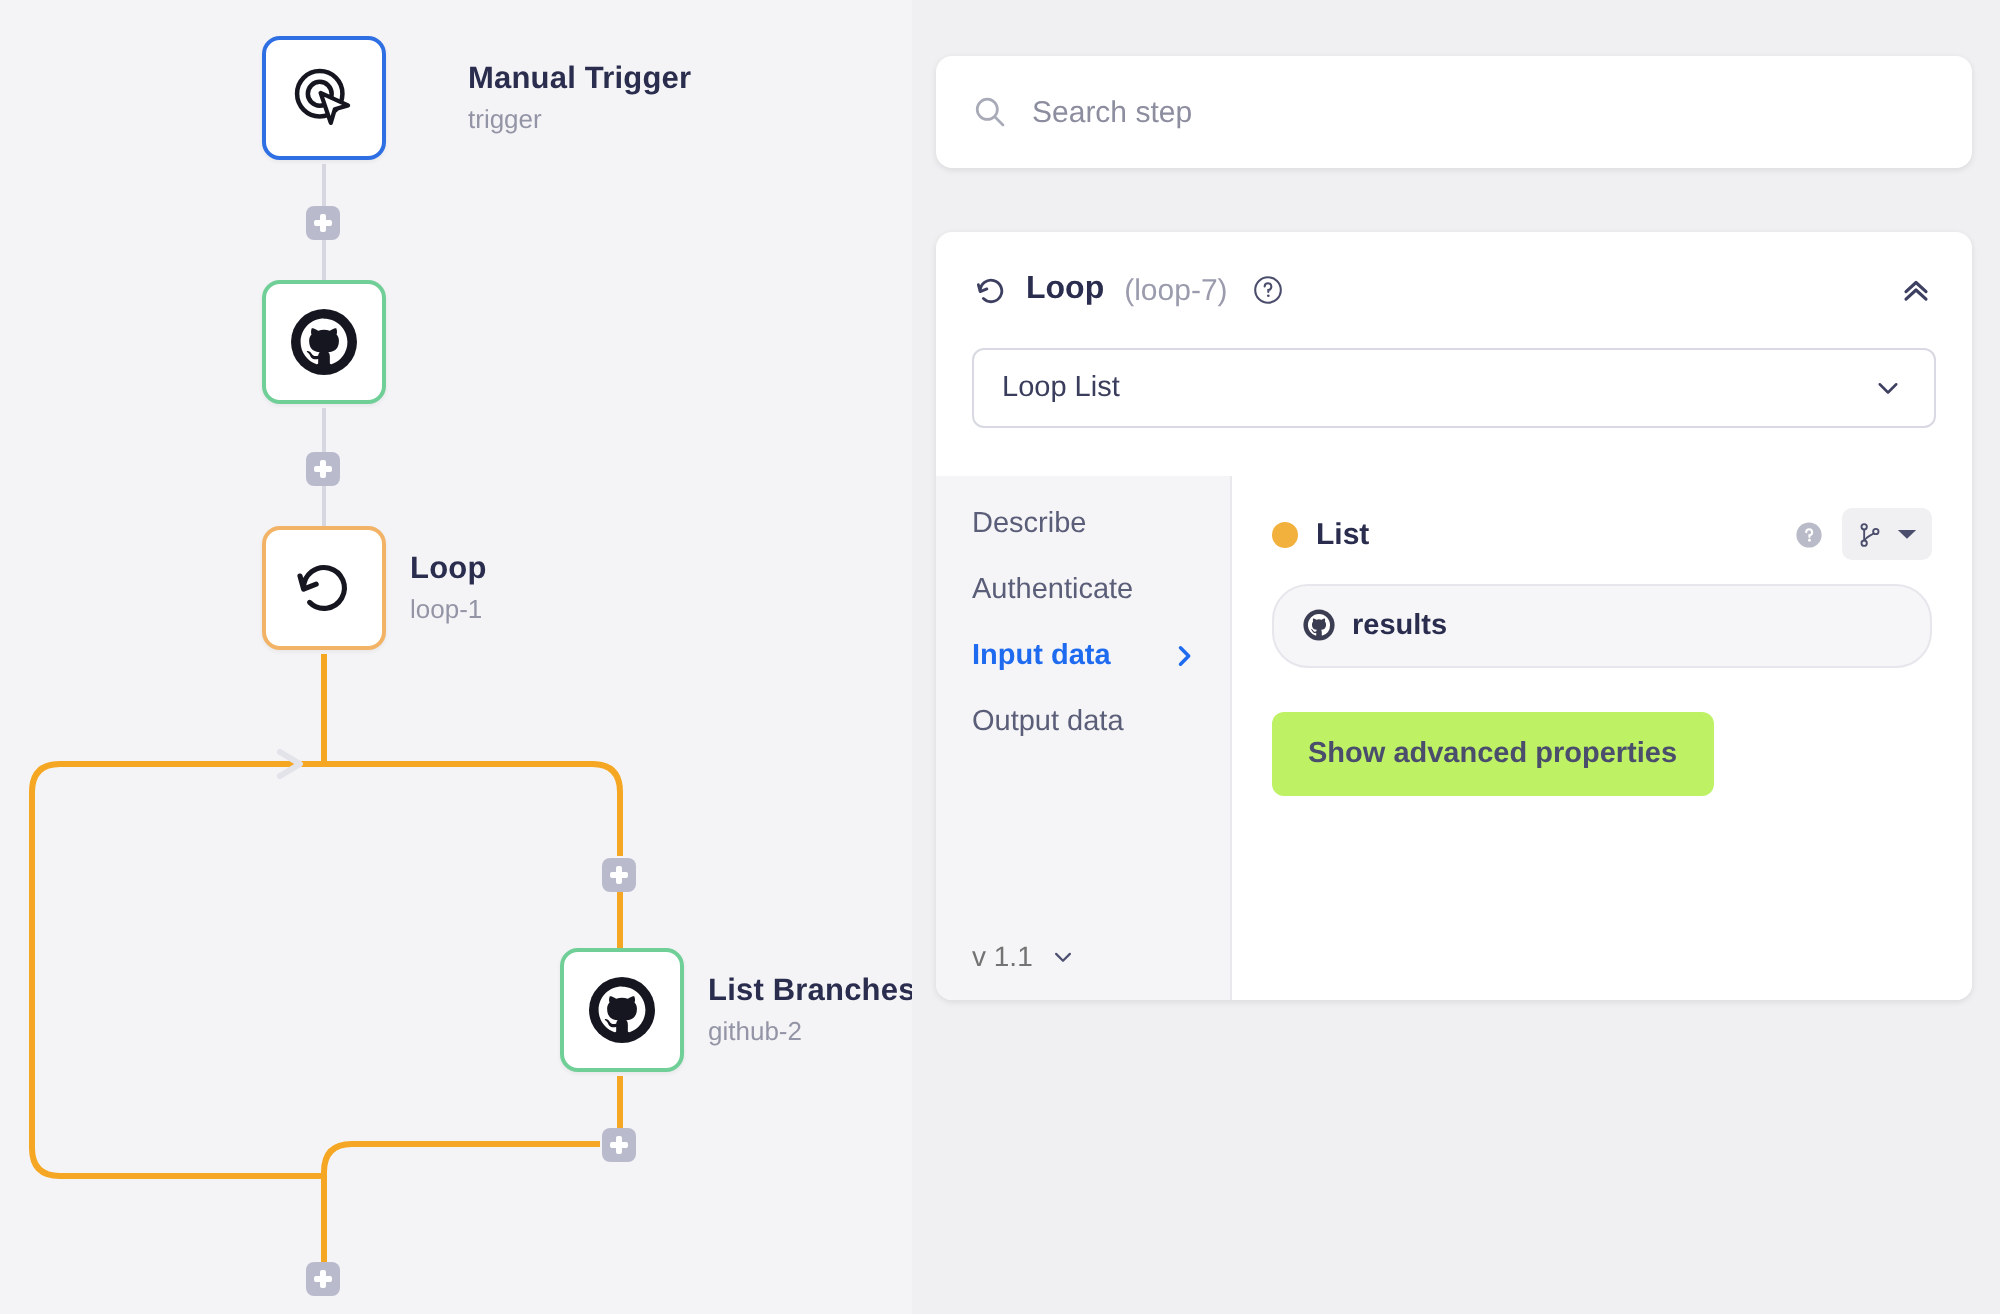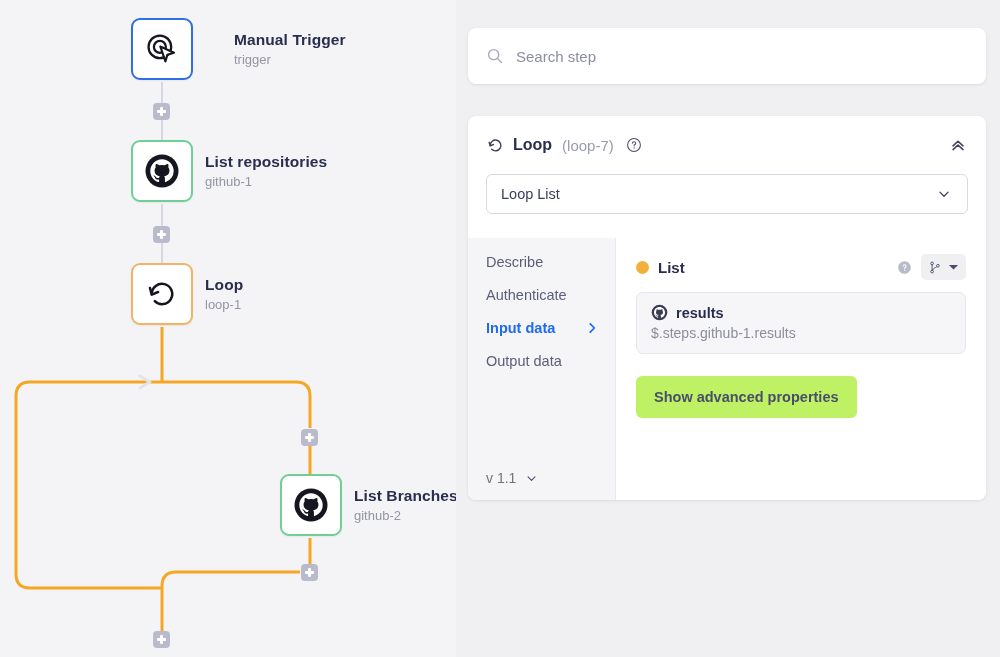--- a/index.html
+++ b/index.html
@@ -244,21 +244,21 @@
     padding: 0 7px;
     display: flex;
     align-items: center;
     gap: 6px;
     cursor: pointer;
   }
 
   .value-box {
     background: #f6f6f8;
     border: 1px solid #e6e6ec;
-    border-radius: 7px;
+    border-radius: 18px;
     padding: 11px 8px 12px 14px;
     box-sizing: border-box;
     cursor: pointer;
   }
   .value-title {
     display: flex;
     align-items: center;
     gap: 8px;
     font-size: 14.5px;
     font-weight: 700;
@@ -322,24 +322,20 @@
       <div class="node-sub">trigger</div>
     </div>
   </div>
 
   <div class="node" style="left:131px; top:140px;">
     <div class="node-box green">
       <svg width="36" height="36" viewBox="0 0 24 24">
         <circle cx="12" cy="12" r="11" fill="#15161f"></circle>
         <path fill="#ffffff" d="M12 4.2c-4.3 0-7.8 3.5-7.8 7.8 0 3.45 2.23 6.37 5.33 7.4.39.07.53-.17.53-.38v-1.33c-2.17.47-2.63-1.05-2.63-1.05-.35-.9-.87-1.14-.87-1.14-.71-.48.05-.47.05-.47.79.06 1.2.81 1.2.81.7 1.2 1.83.85 2.28.65.07-.51.27-.85.5-1.05-1.73-.2-3.55-.87-3.55-3.86 0-.85.3-1.55.8-2.1-.08-.2-.35-.99.08-2.07 0 0 .65-.21 2.14.8a7.4 7.4 0 0 1 3.9 0c1.49-1.01 2.14-.8 2.14-.8.43 1.08.16 1.87.08 2.07.5.55.8 1.25.8 2.1 0 3-1.82 3.66-3.56 3.85.28.24.53.72.53 1.45v2.15c0 .21.14.46.54.38a7.81 7.81 0 0 0 5.32-7.4c0-4.3-3.5-7.8-7.8-7.8z"></path>
       </svg>
-    </div>
-    <div class="node-labels">
-      <div class="node-title">List repositories</div>
-      <div class="node-sub">github-1</div>
     </div>
   </div>
 
   <div class="node" style="left:131px; top:263px;">
     <div class="node-box amber">
       <svg width="36" height="36" viewBox="0 0 24 24">
         <path d="M5.2,12a6.8,6.8 0 1 1 2.0,4.8" fill="none" stroke="#15161f" stroke-width="1.7" stroke-linecap="round"></path>
         <path d="M4.0,8.0 L5.2,12.4 L9.4,10.7" fill="none" stroke="#15161f" stroke-width="1.7" stroke-linecap="round" stroke-linejoin="round"></path>
       </svg>
     </div>
@@ -462,20 +458,19 @@
         </div>
 
         <div class="value-box">
           <div class="value-title">
             <svg width="17" height="17" viewBox="0 0 24 24">
               <circle cx="12" cy="12" r="11" fill="#3b3d52"></circle>
               <path fill="#ffffff" d="M12 4.2c-4.3 0-7.8 3.5-7.8 7.8 0 3.45 2.23 6.37 5.33 7.4.39.07.53-.17.53-.38v-1.33c-2.17.47-2.63-1.05-2.63-1.05-.35-.9-.87-1.14-.87-1.14-.71-.48.05-.47.05-.47.79.06 1.2.81 1.2.81.7 1.2 1.83.85 2.28.65.07-.51.27-.85.5-1.05-1.73-.2-3.55-.87-3.55-3.86 0-.85.3-1.55.8-2.1-.08-.2-.35-.99.08-2.07 0 0 .65-.21 2.14.8a7.4 7.4 0 0 1 3.9 0c1.49-1.01 2.14-.8 2.14-.8.43 1.08.16 1.87.08 2.07.5.55.8 1.25.8 2.1 0 3-1.82 3.66-3.56 3.85.28.24.53.72.53 1.45v2.15c0 .21.14.46.54.38a7.81 7.81 0 0 0 5.32-7.4c0-4.3-3.5-7.8-7.8-7.8z"></path>
             </svg>
             <span>results</span>
           </div>
-          <div class="value-path">$.steps.github-1.results</div>
         </div>
 
         <button class="adv-btn">Show advanced properties</button>
       </div>
     </div>
   </div>
 </div>
 
 </body></html>

